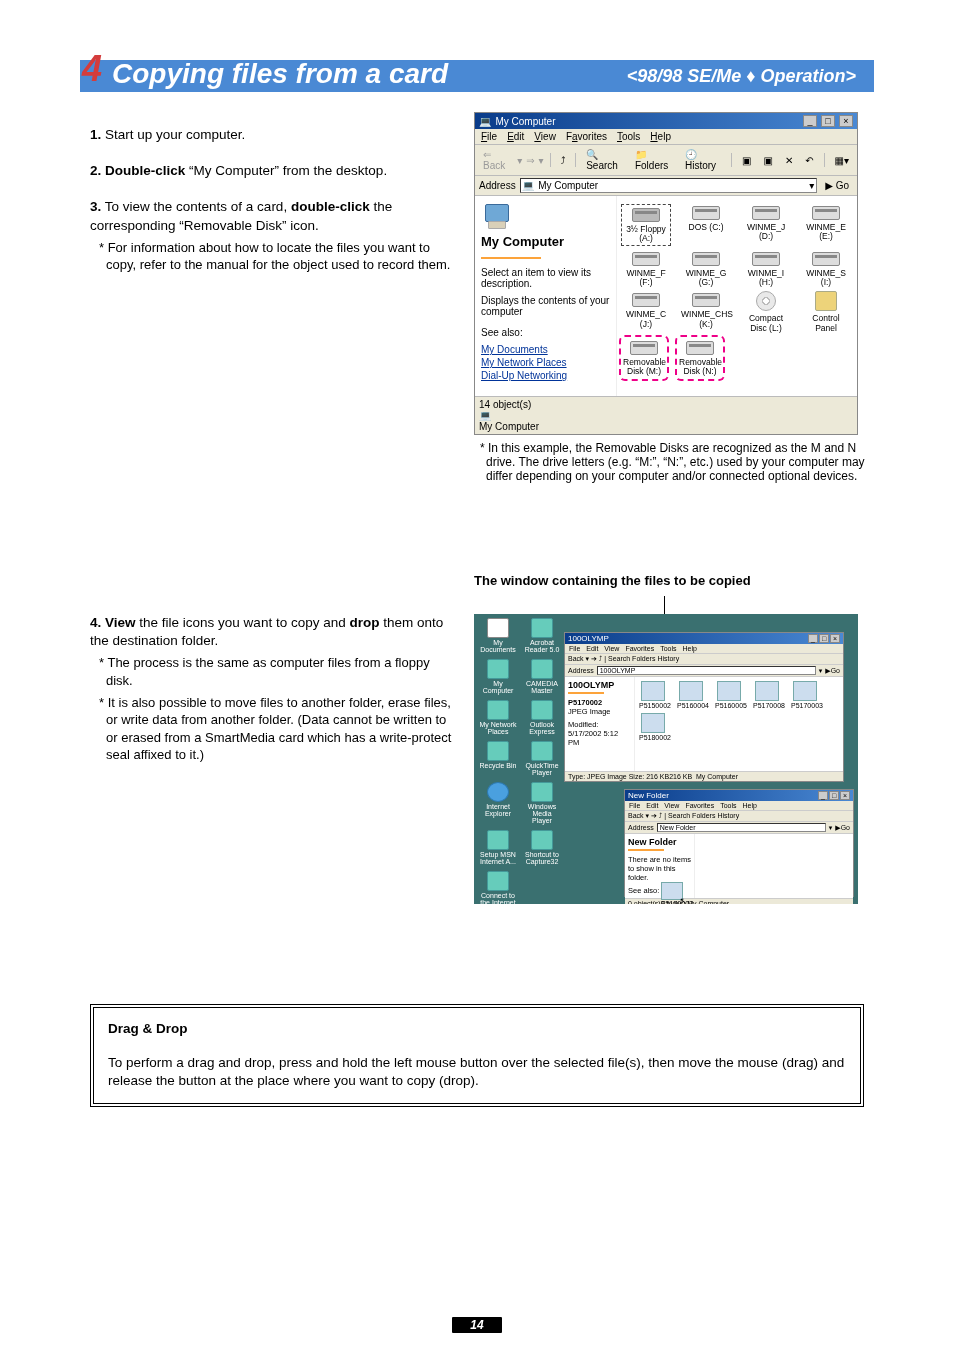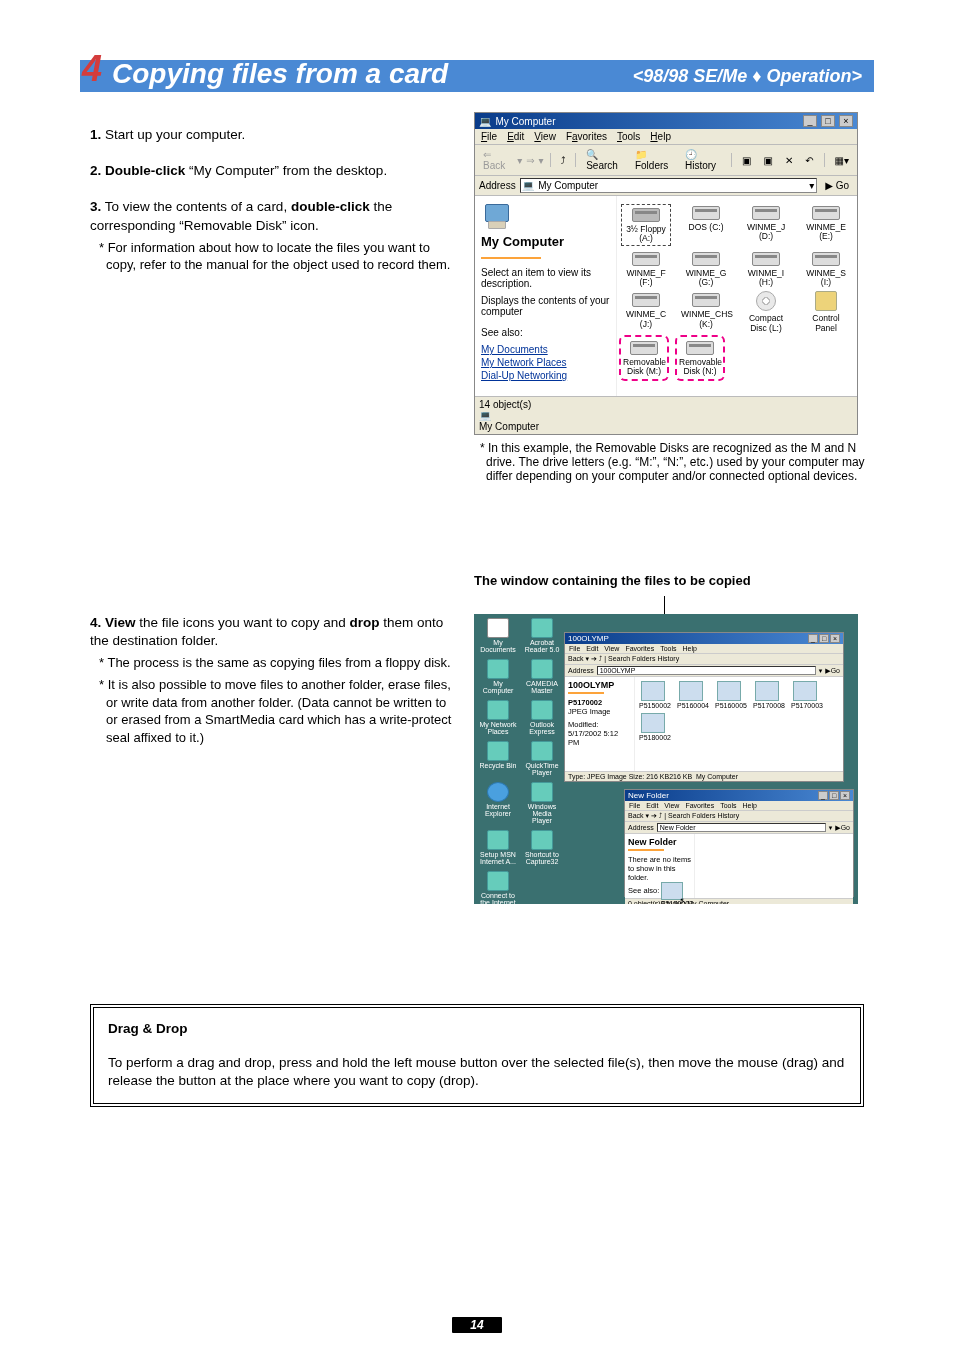--- a/index.html
+++ b/index.html
@@ -39,21 +39,21 @@
     font-size: 28px;
     flex: 1;
     position: relative;
     top: -2px;
   }
   .header-right {
     color: #fff;
     font-weight: bold;
     font-style: italic;
     font-size: 18px;
-    padding-right: 12px;
+    padding-right: 18px;
   }
   .two-col {
     display: flex;
     gap: 14px;
   }
   .left-col { width: 380px; font-size: 13.5px; line-height: 1.35; margin-top: 14px; }
   .right-col { flex: 1; font-size: 12px; }
   ol.steps { list-style: none; padding-left: 10px; }
   ol.steps > li { margin-bottom: 18px; }
   .step-num { font-weight: bold; }
@@ -339,21 +339,21 @@
       <div class="pointer-line"></div>
     </div>
   </div>
 
   <div class="sec4-wrap">
     <div class="sec4-left">
       <ol class="steps">
         <li>
           <span class="step-num">4.</span>
           <span class="step-bold">View</span><span> the file icons you want to copy and </span><span class="step-bold">drop</span><span> them onto the destination folder.</span>
-          <div class="sub-note">* The process is the same as copying files from a floppy disk.</div>
+          <div class="sub-note">* The process is the same as computer files from a floppy disk.</div>
           <div class="sub-note">* It is also possible to move files to another folder, erase files, or write data from another folder. (Data cannot be written to or erased from a SmartMedia card which has a write-protect seal affixed to it.)</div>
         </li>
       </ol>
     </div>
     <div class="sec4-right">
       <div class="desktop-mock">
         <div class="desktop-icons">
           <div class="di"><div class="di-icon doc"></div><span>My Documents</span></div>
           <div class="di"><div class="di-icon"></div><span>Acrobat Reader 5.0</span></div>
           <div class="di"><div class="di-icon"></div><span>My Computer</span></div>

